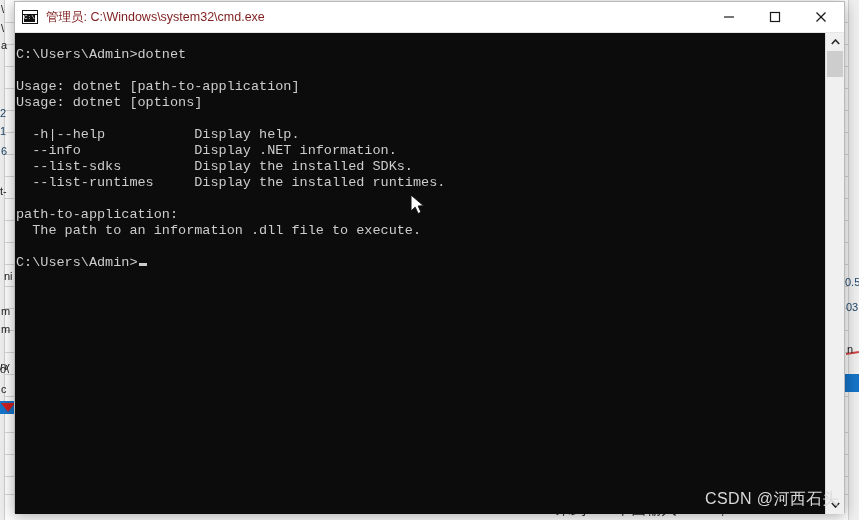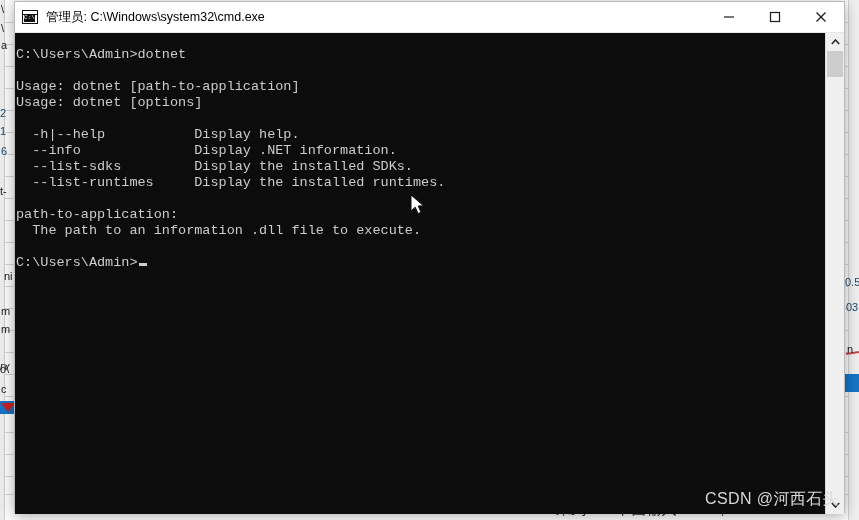--- a/index.html
+++ b/index.html
@@ -133,21 +133,21 @@
     font-size: 6px;
     line-height: 8px;
     color: #ffffff;
     background: #111;
     width: 11px;
     height: 8px;
   }
   .title-text {
     margin-left: 8px;
     font-size: 12.5px;
-    color: #000000;
+    color: #7f1d1d;
     white-space: nowrap;
     font-family: "Liberation Sans", sans-serif;
   }
   .win-buttons {
     margin-left: auto;
     display: flex;
     height: 30px;
   }
   .win-btn {
     width: 46px;

